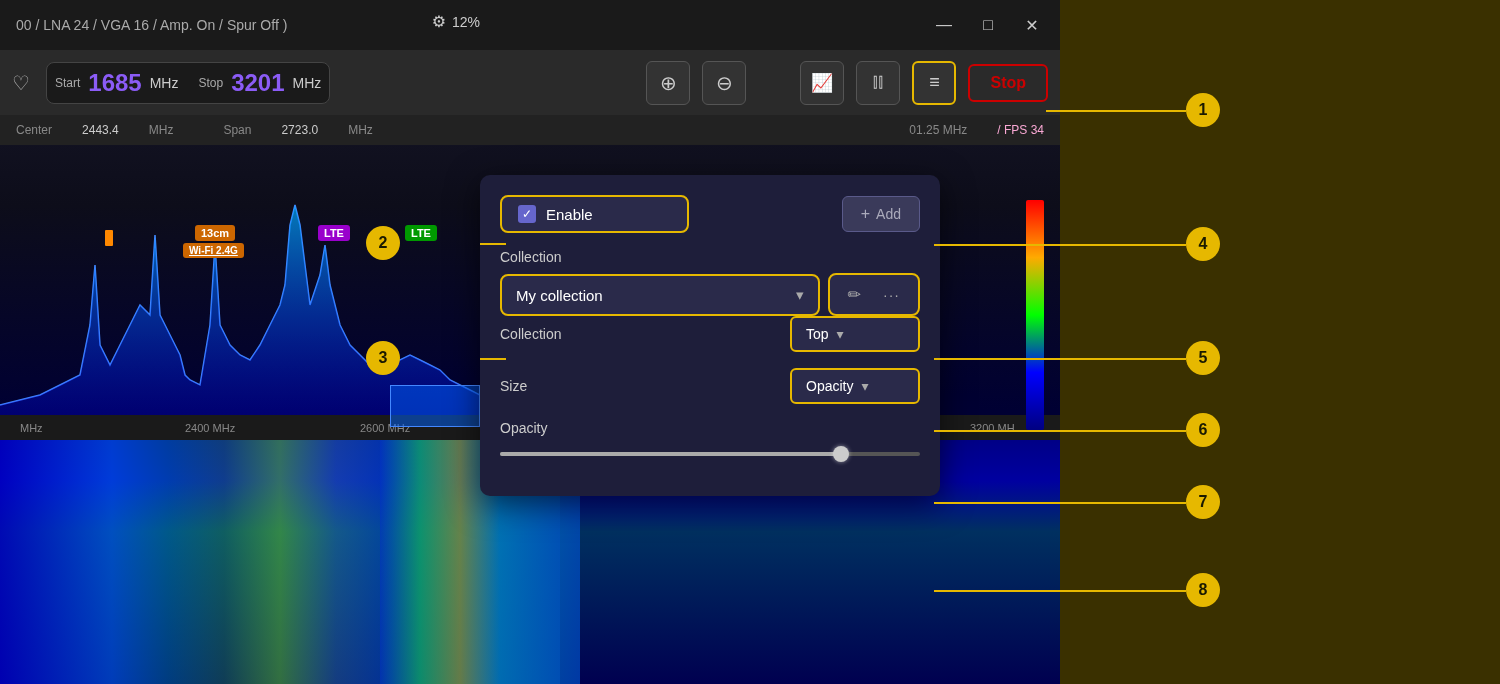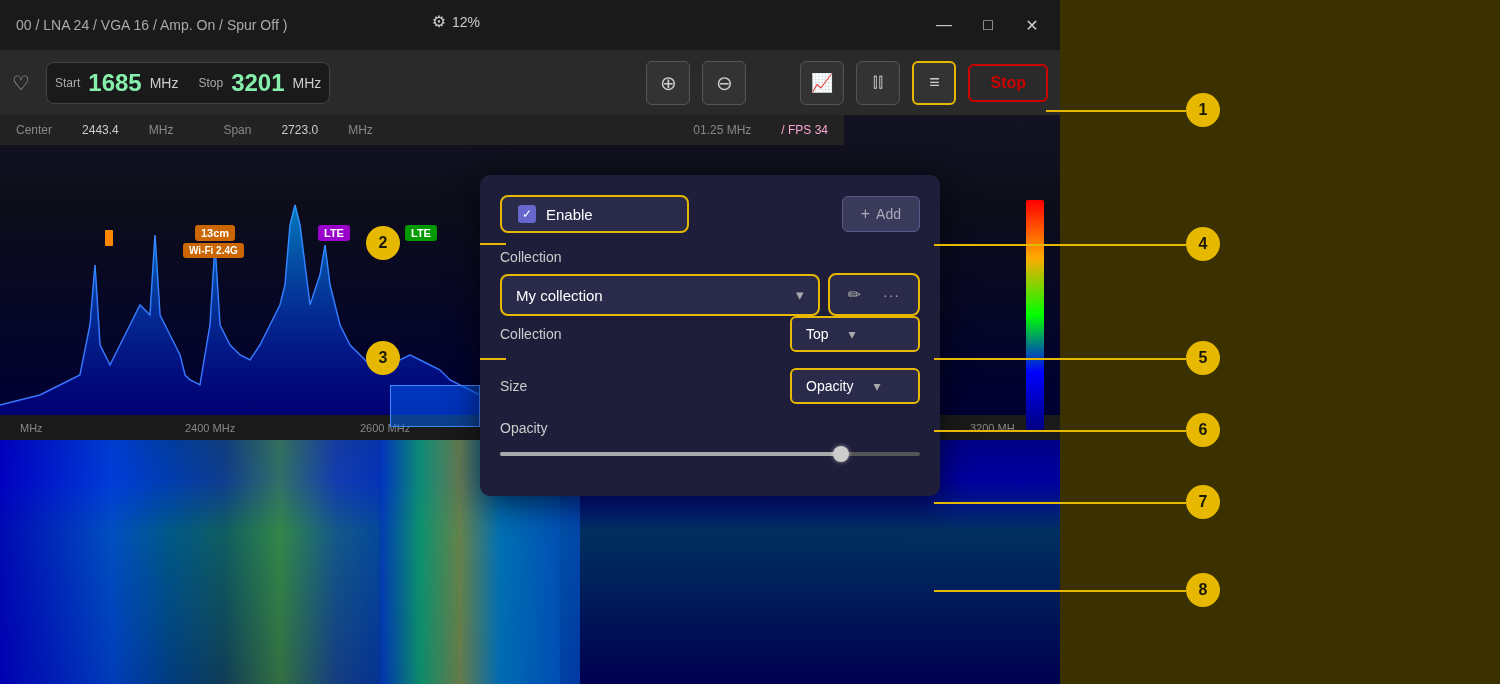--- a/index.html
+++ b/index.html
@@ -151,21 +151,21 @@
     }
 
     .freq-display .label {
       color: #aaa;
       font-size: 12px;
     }
 
     .freq-display .value {
       font-size: 24px;
       font-weight: bold;
-      color: #86efac;
+      color: #8b5cf6;
     }
 
     .freq-display .unit {
       font-size: 14px;
       color: #ccc;
     }
 
     .toolbar-spacer { flex: 1; }
 
     .toolbar-btn {
@@ -367,21 +367,21 @@
 
     .field-dropdown {
       background: #2a2a4a;
       border: 1px solid #5a5a8a;
       border-radius: 6px;
       padding: 8px 14px;
       color: white;
       font-size: 14px;
       display: flex;
       align-items: center;
-      gap: 20px;
+      gap: 8px;
       cursor: pointer;
       min-width: 130px;
     }
 
     .field-dropdown.highlighted {
       border: 2px solid #e6b800;
     }
 
     .opacity-section { margin-bottom: 12px; }
 
@@ -459,21 +459,21 @@
       <linearGradient id="specGrad" x1="0" y1="0" x2="0" y2="1">
         <stop offset="0%" stop-color="#00aaff" stop-opacity="0.7"></stop>
         <stop offset="100%" stop-color="#0000ff" stop-opacity="0.3"></stop>
       </linearGradient>
     </defs>
     <polyline points="0,260 20,255 40,250 60,240 80,230 90,180 95,120 100,200 110,220 120,200 130,180 140,160 150,170 155,90 160,170 165,180 170,190 175,200 180,210 185,230 190,235 200,240 210,180 215,100 220,180 225,190 230,200 240,210 250,215 260,200 270,180 280,160 285,140 290,80 295,60 300,80 305,120 310,160 320,130 325,100 330,140 340,180 350,200 360,210 370,220 380,215 390,210 400,215 410,210 420,215 430,220 440,225 450,235 460,240 470,245 480,250" fill="none" stroke="#4488ff" stroke-width="1.5"></polyline>
     <polygon points="0,260 20,255 40,250 60,240 80,230 90,180 95,120 100,200 110,220 120,200 130,180 140,160 150,170 155,90 160,170 165,180 170,190 175,200 180,210 185,230 190,235 200,240 210,180 215,100 220,180 225,190 230,200 240,210 250,215 260,200 270,180 280,160 285,140 290,80 295,60 300,80 305,120 310,160 320,130 325,100 330,140 340,180 350,200 360,210 370,220 380,215 390,210 400,215 410,210 420,215 430,220 440,225 450,235 460,240 470,245 480,250 480,270 0,270" fill="url(#specGrad)"></polygon>
   </svg>
 
   <div class="band-label" style="left:195px; top:225px; background:#cc6600;">13cm</div>
-  <div class="band-label" style="left:183px; top:243px; background:#cc6600; font-size:10px;">Wi-Fi 2.4G</div>
+  <div class="band-label" style="left:183px; top:243px; background:#cc6600; font-size:10px;text-decoration:underline;">Wi-Fi 2.4G</div>
   <div class="band-label" style="left:318px; top:225px; background:#9900cc;">LTE</div>
   <div class="band-label" style="left:405px; top:225px; background:#009900;">LTE</div>
 
   <div style="position:absolute; top:230px; left:105px; width:8px; height:16px; background:#ff8800; border-radius:1px;"></div>
 </div>
 
 <div class="right-panel"></div>
 
 <div class="titlebar">
   <span class="title-text">00 / LNA 24 / VGA 16 / Amp. On / Spur Off )</span>
@@ -520,21 +520,21 @@
   <div class="toolbar-btn">
     <span style="font-size:14px; letter-spacing:1px;">⫿⫿</span>
   </div>
   <div class="toolbar-btn highlighted">
     <span style="font-size:18px;">≡</span>
   </div>
 
   <button class="stop-btn">Stop</button>
 </div>
 
-<div style="position:absolute; top:115px; left:0; width:844px; height:30px; background:#222; display:flex; align-items:center; padding:0 16px; gap:30px;">
+<div style="position:absolute; top:115px; left:0; width:1060px; height:30px; background:#222; display:flex; align-items:center; padding:0 16px; gap:30px;">
   <span style="color:#888; font-size:12px;">Center</span>
   <span style="color:#ccc; font-size:12px;">2443.4</span>
   <span style="color:#888; font-size:12px;">MHz</span>
   <span style="color:#888; font-size:12px; margin-left:20px;">Span</span>
   <span style="color:#ccc; font-size:12px;">2723.0</span>
   <span style="color:#888; font-size:12px;">MHz</span>
   <div style="flex:1;"></div>
   <span style="color:#888; font-size:12px;">01.25 MHz</span>
   <span style="color:#f9a8d4; font-size:12px;">/ FPS 34</span>
 </div>

